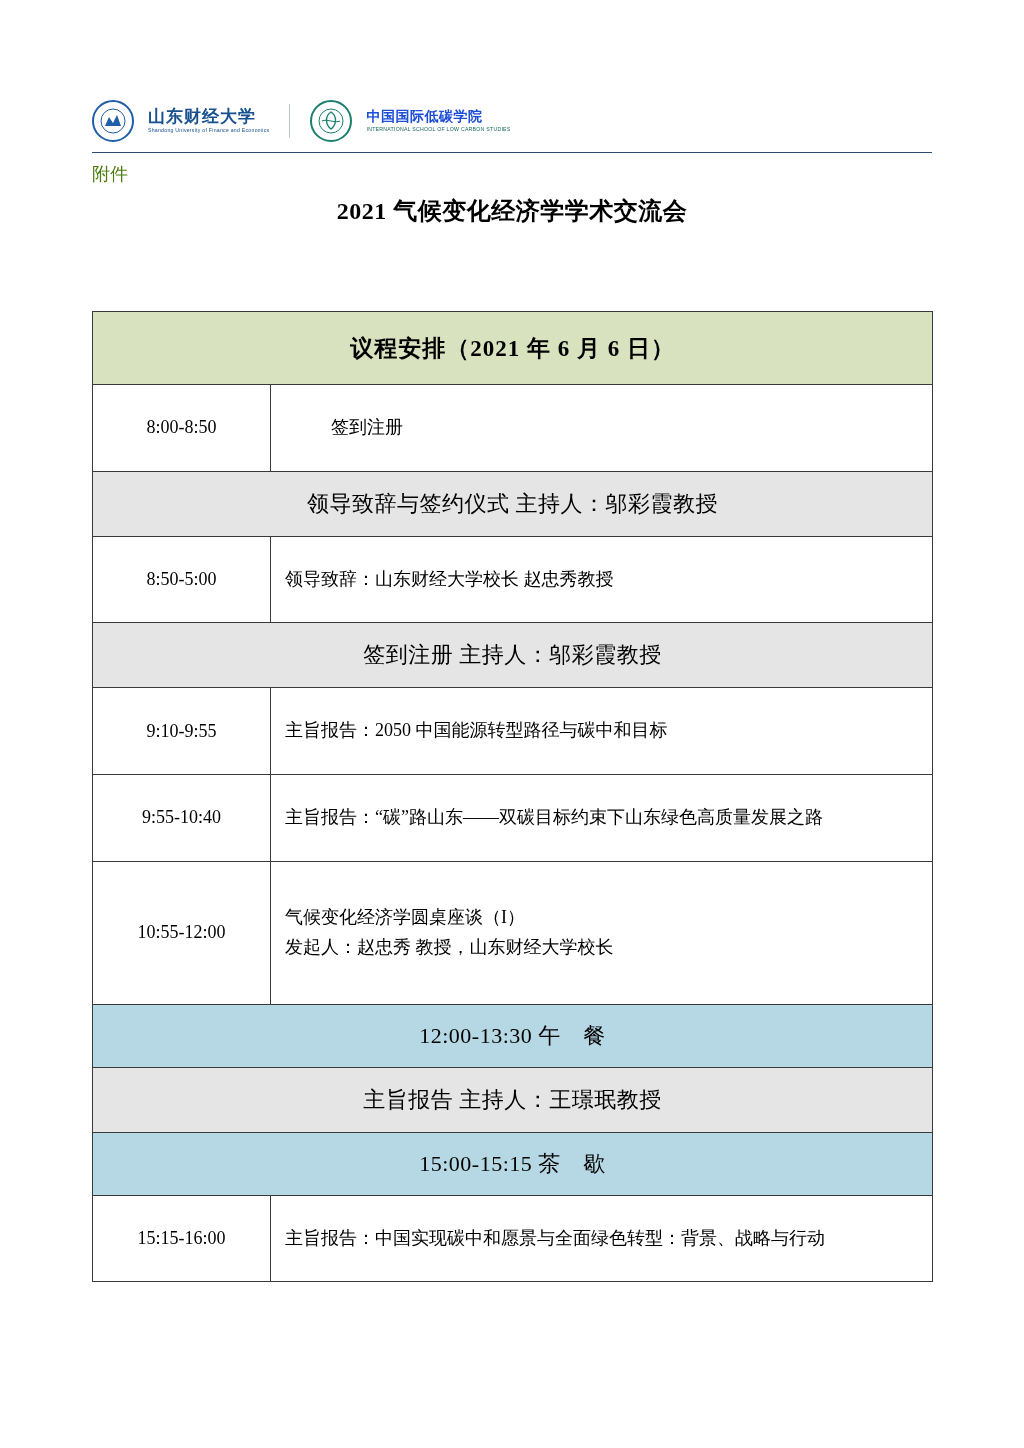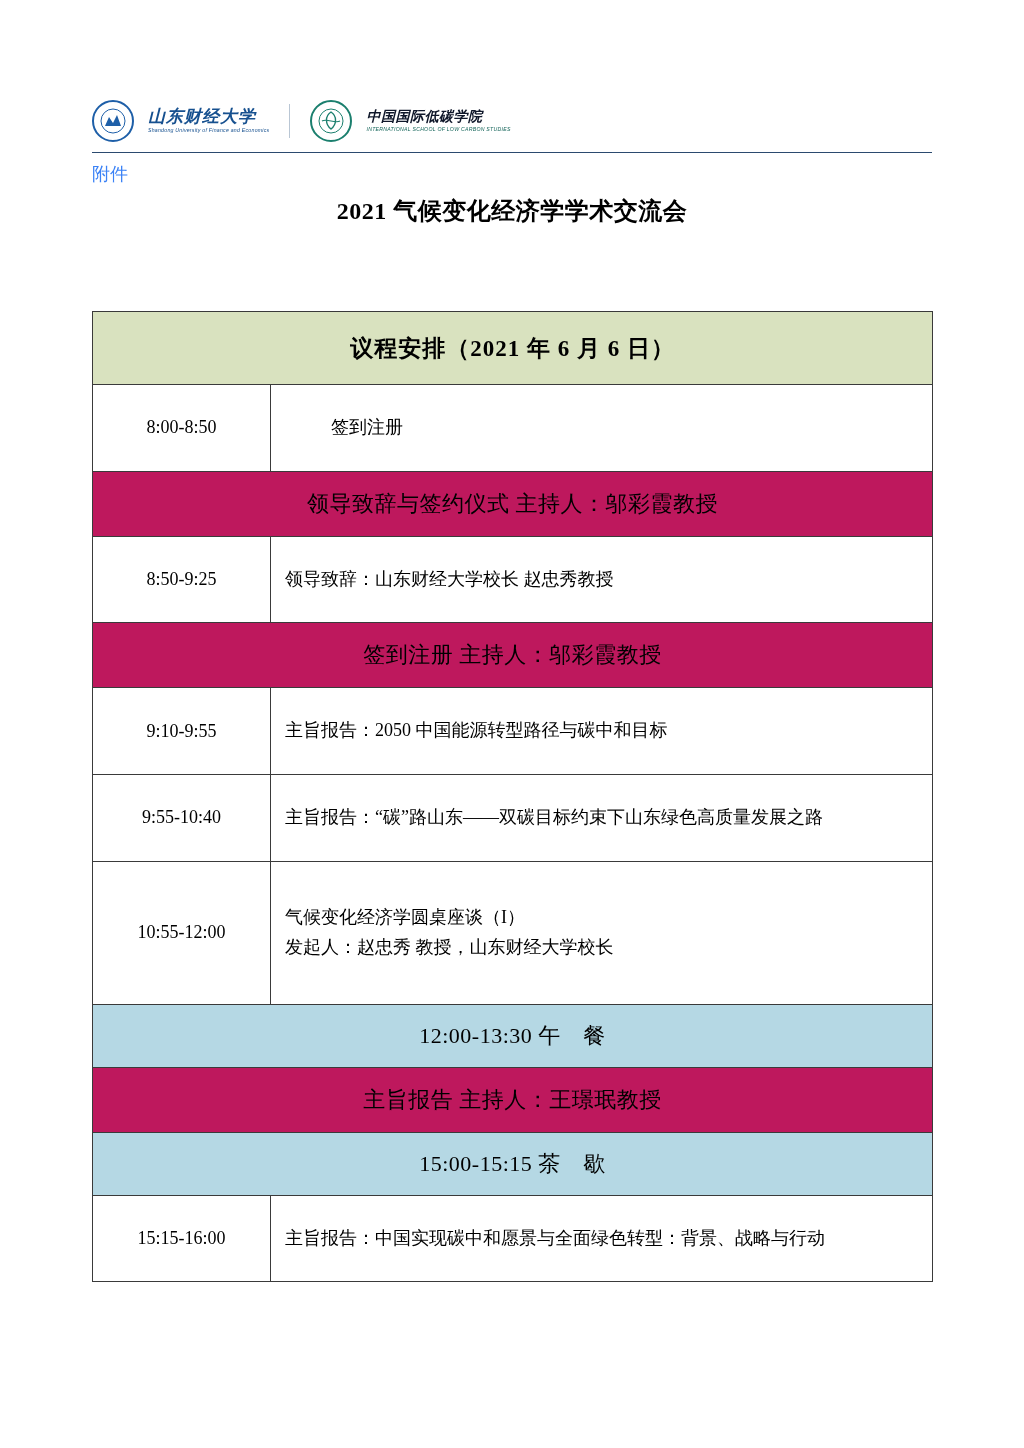--- a/index.html
+++ b/index.html
@@ -31,21 +31,20 @@
     height: 52px;
     border-bottom: 1.5px solid #2b4a6f;
     display: flex;
     align-items: flex-start;
   }
   .logo-group {
     display: flex;
     align-items: center;
     gap: 14px;
     padding-bottom: 4px;
-    font-style: italic;
   }
   .logo-mark {
     width: 38px;
     height: 38px;
     border-radius: 50%;
     border: 2px solid #1e5fa8;
     display: flex;
     align-items: center;
     justify-content: center;
     flex: none;
@@ -61,21 +60,21 @@
     justify-content: center;
     line-height: 1.05;
   }
   .logo-cn {
     font-family: "Liberation Serif", serif;
     font-size: 17px;
     font-weight: bold;
     color: #16508f;
     letter-spacing: 1px;
   }
-  .logo-cn.green { color: #0f172a; font-size: 14px; letter-spacing: 0.5px;}
+  .logo-cn.green { color: #1d4ed8; font-size: 14px; letter-spacing: 0.5px;}
   .logo-en {
     font-size: 5.2px;
     color: #16508f;
     letter-spacing: 0.25px;
     margin-top: 2px;
     white-space: nowrap;
   }
   .logo-en.green { color: #15655a; }
   .logo-sep {
     width: 1px;
@@ -84,21 +83,21 @@
     margin: 0 6px;
   }
 
   
   .attachment {
     position: absolute;
     left: 92px;
     top: 162px;
     font-family: "Liberation Serif", serif;
     font-size: 18px;
-    color: #3b82f6;
+    color: #4d7c0f;
   }
 
   
   .title-block {
     position: absolute;
     left: 92px;
     top: 192px;
     width: 840px;
     text-align: center;
   }
@@ -136,21 +135,21 @@
 
   .row-header td {
     background: #d9e2bf;
     text-align: center;
     font-size: 23px;
     font-weight: bold;
     height: 70px;
     letter-spacing: 1px;
   }
   .row-section td {
-    background: #be185d;
+    background: #e5e5e5;
     text-align: center;
     font-size: 22px;
     height: 62px;
     letter-spacing: 0.5px;
   }
   .row-break td {
     background: #b5d8e4;
     text-align: center;
     font-size: 22px;
     height: 60px;
@@ -228,21 +227,21 @@
       </tr>
 
     <tr class="row-item row-first">
           <td class="cell-time">8:00-8:50</td>
           <td class="cell-body">签到注册</td>
         </tr>
         <tr class="row-section">
           <td colspan="2">领导致辞与签约仪式    主持人：邬彩霞教授</td>
         </tr>
         <tr class="row-item">
-          <td class="cell-time">8:50-9:25</td>
+          <td class="cell-time">8:50-5:00</td>
           <td class="cell-body">领导致辞：山东财经大学校长 赵忠秀教授</td>
         </tr>
         <tr class="row-section">
           <td colspan="2">签到注册    主持人：邬彩霞教授</td>
         </tr>
         <tr class="row-item">
           <td class="cell-time">9:10-9:55</td>
           <td class="cell-body">主旨报告：2050 中国能源转型路径与碳中和目标</td>
         </tr>
         <tr class="row-item">

